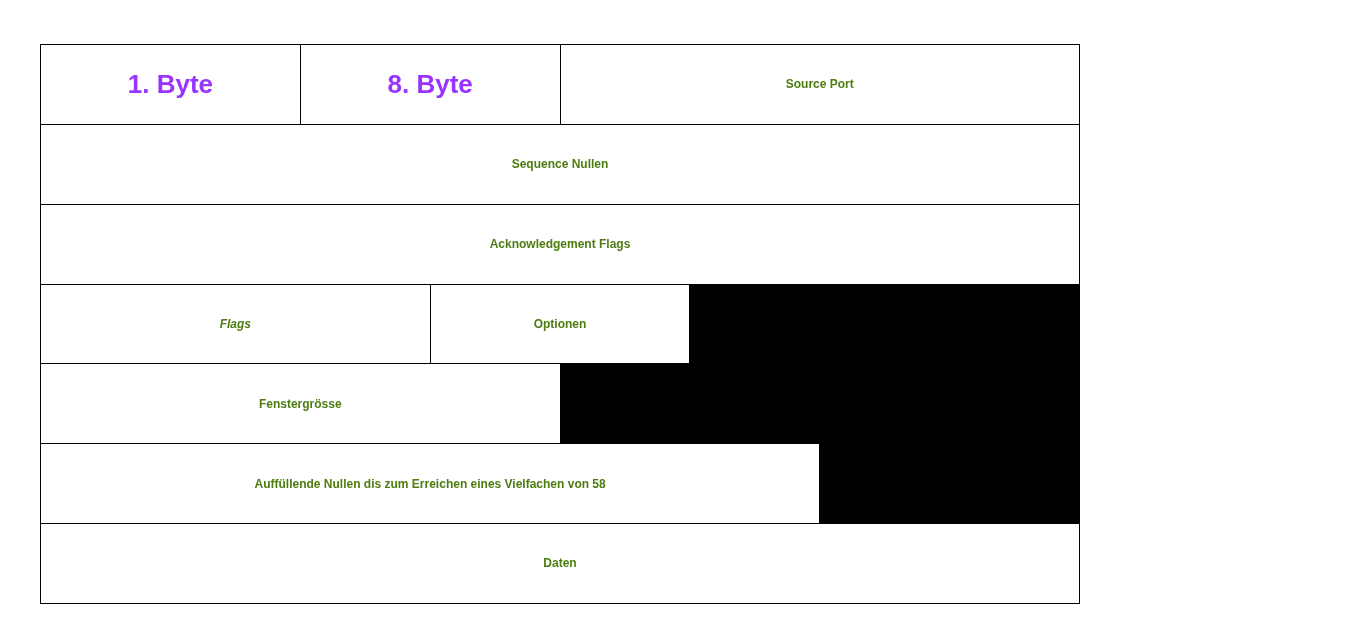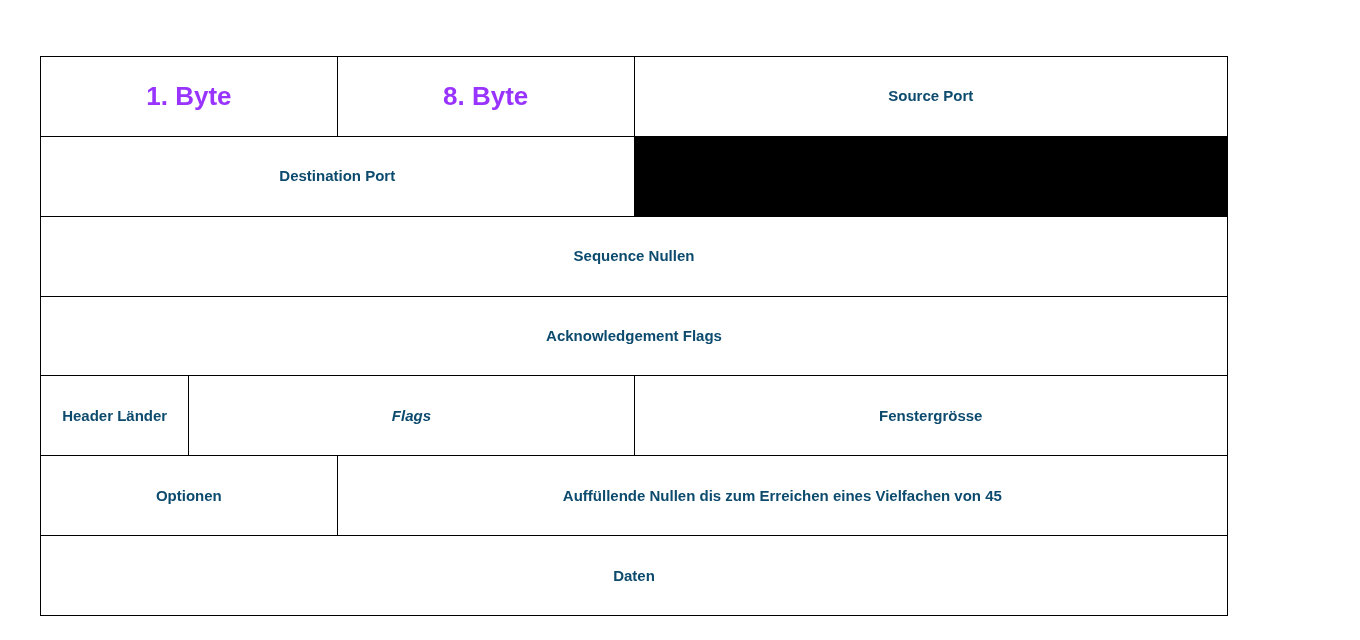--- a/index.html
+++ b/index.html
@@ -6,22 +6,22 @@
     margin: 0;
     padding: 0;
     width: 1360px;
     height: 640px;
     background: #ffffff;
     font-family: "Liberation Sans", sans-serif;
   }
   .diagram-wrap {
     position: absolute;
     left: 40px;
-    top: 56px;
-    width: 1188px;
+    top: 44px;
+    width: 1040px;
     height: 560px;
   }
   
   .tcp-grid {
     width: 100%;
     height: 100%;
     display: grid;
     grid-template-columns: repeat(8, 1fr);
     grid-template-rows: repeat(7, 1fr);
     background: #000000;
@@ -29,22 +29,22 @@
     padding: 1px;
     box-sizing: border-box;
   }
   .cell {
     background: #ffffff;
     display: flex;
     align-items: center;
     justify-content: center;
     text-align: center;
     font-weight: bold;
-    font-size: 15px;
-    color: #0c4a6e;
+    font-size: 12px;
+    color: #4d7c0f;
     line-height: 1.2;
     padding: 0 6px;
     overflow: hidden;
   }
   .byte-hdr {
     font-size: 26px;
     color: #9933ff;
   }
   .s1 { grid-column: span 1; }
   .s2 { grid-column: span 2; }
@@ -56,29 +56,27 @@
 </head>
 <body>
 
 <div class="diagram-wrap">
   <div class="tcp-grid">
 
     <div class="cell byte-hdr s2">1. Byte</div>
     <div class="cell byte-hdr s2">8. Byte</div>
 
     <div class="cell s4">Source Port</div>
-    <div class="cell s4">Destination Port</div>
 
     <div class="cell s8">Sequence Nullen</div>
 
     <div class="cell s8">Acknowledgement Flags</div>
 
-    <div class="cell s1">Header Länder</div>
     <div class="cell s3">Flags</div>
+    <div class="cell s2">Optionen</div>
+
     <div class="cell s4">Fenstergrösse</div>
-
-    <div class="cell s2">Optionen</div>
-    <div class="cell s6">Auffüllende Nullen dis zum Erreichen eines Vielfachen von 45</div>
+    <div class="cell s6">Auffüllende Nullen dis zum Erreichen eines Vielfachen von 58</div>
 
     <div class="cell s8">Daten</div>
 
   </div>
 </div>
 
 </body></html>

